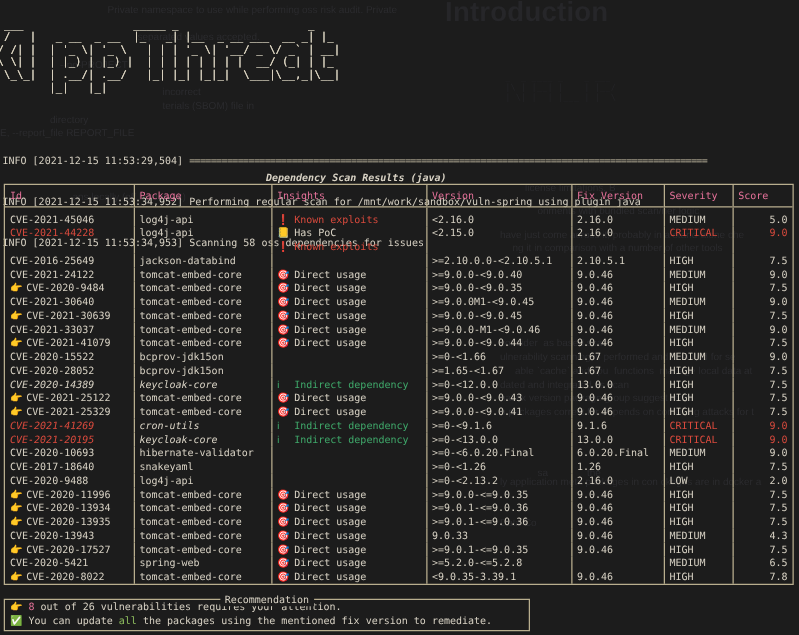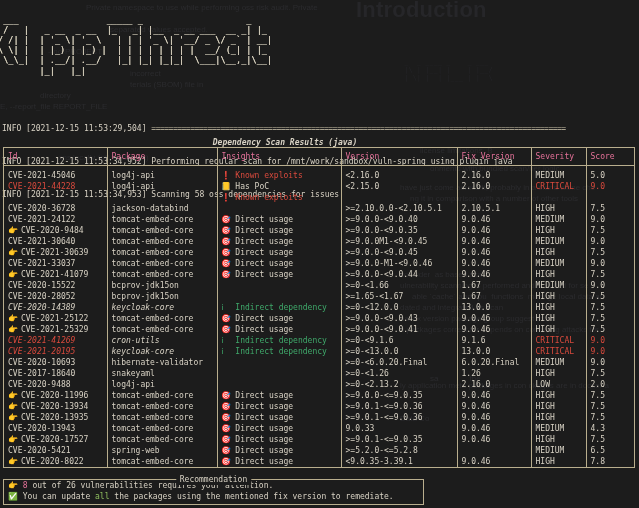--- a/index.html
+++ b/index.html
@@ -55,21 +55,21 @@
   }
   thead th{
     color:#e6729a;font-weight:normal;padding-top:3px;padding-bottom:3px;
     border-right:1px solid #b9ae8e;
   }
   thead th:last-child{border-right:none;}
   thead tr{border-bottom:1px solid #b9ae8e;}
   tbody td{border-right:1px solid #b9ae8e;color:#d8d2c4;}
   tbody td:last-child{border-right:none;}
   tbody tr:first-child td{padding-top:4px;}
-  .num{margin-left:40px;}
+  .num{text-align:right;margin-left:40px;}
   .c-crit{color:#d94a3d;}
   .c-red{color:#d94a3d;}
   .c-green{color:#3fa86a;}
   .c-white{color:#d8d2c4;}
   .ital{font-style:italic;}
   .ins{display:block;white-space:nowrap;}
   .ico{display:inline-block;width:9px;}
   .finger{color:#e8a33d;}
   .bang{color:#d94a3d;font-weight:bold;}
   .poc{color:#e5c45c;}
@@ -180,21 +180,21 @@
             <td>
               <span class="ins c-white"><span class="ico poc">📒</span><span> Has PoC</span></span>
               <span class="ins c-red"><span class="ico bang">❗</span><span> Known exploits</span></span>
             </td>
             <td>&lt;2.15.0</td>
             <td>2.16.0</td>
             <td><span class="c-crit">CRITICAL</span></td>
             <td class="num"><span class="c-crit">9.0</span></td>
           </tr>
           <tr>
-            <td class="idcell"><span class="c-white">CVE-2020-36728</span></td>
+            <td class="idcell"><span class="c-white">CVE-2016-25649</span></td>
             <td><span class="c-white">jackson-databind</span></td>
             <td></td>
             <td>&gt;=2.10.0.0-&lt;2.10.5.1</td>
             <td>2.10.5.1</td>
             <td><span class="c-white">HIGH</span></td>
             <td class="num"><span class="c-white">7.5</span></td>
           </tr>
           <tr>
             <td class="idcell"><span class="c-white">CVE-2021-24122</span></td>
             <td><span class="c-white">tomcat-embed-core</span></td>

